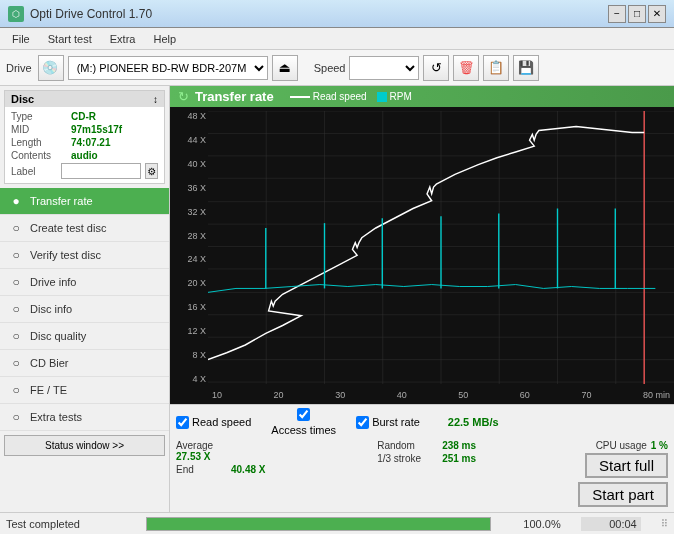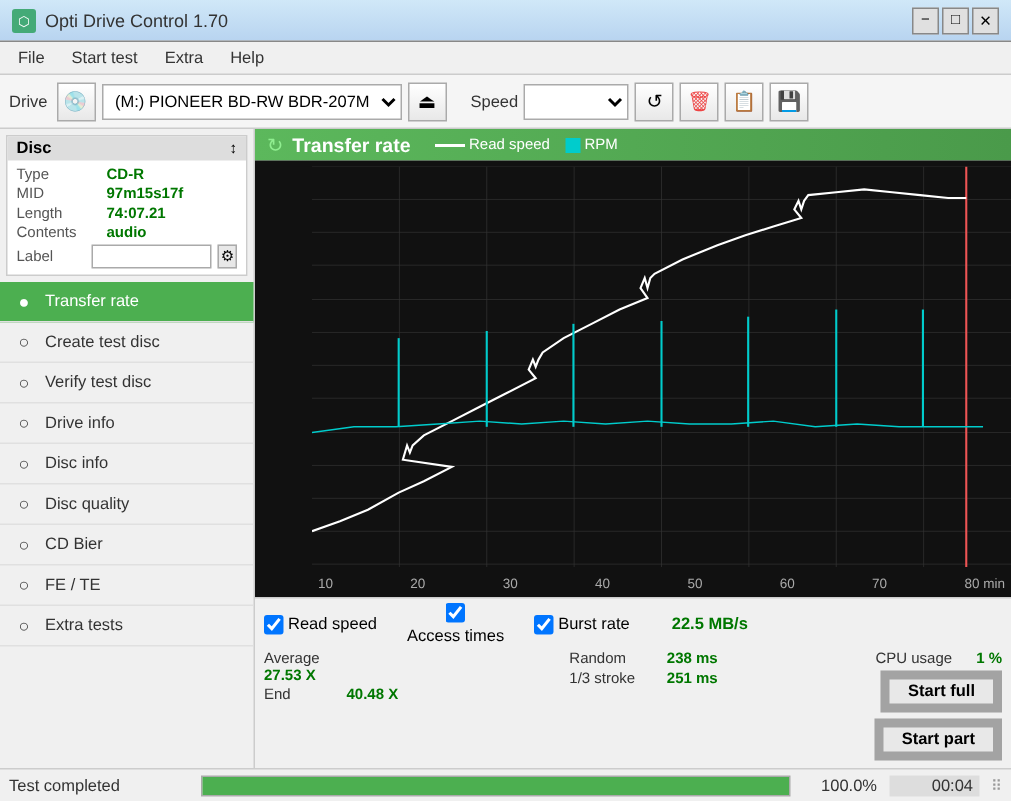--- a/index.html
+++ b/index.html
@@ -61,24 +61,24 @@
     .legend-item { display: flex; align-items: center; gap: 3px; font-size: 10px; }
     .legend-line-white { width: 20px; height: 2px; background: white; }
     .legend-line-cyan { width: 10px; height: 10px; background: #00cccc; }
     .legend-text { color: white; font-size: 10px; }
 
     
     .y-axis { position: absolute; left: 0; top: 4px; bottom: 20px; width: 38px; display: flex; flex-direction: column; justify-content: space-between; align-items: flex-end; padding-right: 2px; }
     .y-label { color: #aaa; font-size: 9px; }
 
     .x-axis { position: absolute; bottom: 0; left: 38px; right: 0; height: 20px; display: flex; justify-content: space-between; align-items: center; padding: 0 4px; }
-    .action-btn { padding: 2px 12px; border: 6px solid #a3a3a3; background: #e8e8e8; cursor: pointer; font-size: 11px; margin-bottom: 2px; font-weight: bold; }
-
-    
-    .statusbar { height: 22px; background: #f0f0f0; border-top: 1px solid #ccc; display: flex; align-items: center; padding: 0 6px; gap: 8px; }
+    .action-btn { padding: 2px 12px; border: 2px solid #a3a3a3; background: #e8e8e8; cursor: pointer; font-size: 15px; margin-bottom: 2px; }
+
+    
+    .statusbar { height: 22px; background: #f0f0f0; border-top: 1px solid #ccc; display: flex; align-items: center; padding: 0 6px; gap: 20px; }
     .status-text { font-size: 11px; color: #333; width: 120px; }
     .progress-bar-container { flex: 1; height: 14px; border: 1px solid #aaa; background: #fff; }
     .progress-bar-fill { height: 100%; background: #4caf50; }
     .progress-pct { font-size: 11px; color: #333; width: 50px; text-align: right; }
     .time-display { font-size: 11px; color: #333; width: 60px; text-align: right; background: #ddd; padding: 1px 4px; }
     .resize-handle { font-size: 10px; color: #999; }
 
     
     svg.chart-svg { position: absolute; left: 38px; right: 0; top: 4px; bottom: 20px; width: calc(100% - 38px); height: calc(100% - 24px); }
   </style>
@@ -184,20 +184,21 @@
       <div class="nav-item">
         <div class="nav-icon">○</div>
         <span>FE / TE</span>
       </div>
       <div class="nav-item">
         <div class="nav-icon">○</div>
         <span>Extra tests</span>
       </div>
     </div>
 
+    <div class="status-btn">Status window &gt;&gt;</div>
   </div>
 
   <div class="content" style="background:#f5f5f5; display: flex; flex-direction: column;">
 
     <div class="chart-header">
       <span class="chart-icon">↻</span>
       <span class="chart-title">Transfer rate</span>
       <div class="legend">
         <div class="legend-item">
           <div class="legend-line-white"></div>
@@ -205,20 +206,34 @@
         </div>
         <div class="legend-item">
           <div class="legend-line-cyan"></div>
           <span class="legend-text">RPM</span>
         </div>
       </div>
     </div>
 
     <div style="flex:1; position:relative; background:#111;">
 
+      <div class="y-axis">
+        <span class="y-label">48 X</span>
+        <span class="y-label">44 X</span>
+        <span class="y-label">40 X</span>
+        <span class="y-label">36 X</span>
+        <span class="y-label">32 X</span>
+        <span class="y-label">28 X</span>
+        <span class="y-label">24 X</span>
+        <span class="y-label">20 X</span>
+        <span class="y-label">16 X</span>
+        <span class="y-label">12 X</span>
+        <span class="y-label">8 X</span>
+        <span class="y-label">4 X</span>
+      </div>
 
       <svg class="chart-svg" viewBox="0 0 500 280" preserveAspectRatio="none" xmlns="http://www.w3.org/2000/svg">
 
         <line x1="0" y1="0" x2="500" y2="0" stroke="#333" stroke-width="0.5"></line>
         <line x1="0" y1="23" x2="500" y2="23" stroke="#333" stroke-width="0.5"></line>
         <line x1="0" y1="46" x2="500" y2="46" stroke="#333" stroke-width="0.5"></line>
         <line x1="0" y1="69" x2="500" y2="69" stroke="#333" stroke-width="0.5"></line>
         <line x1="0" y1="93" x2="500" y2="93" stroke="#333" stroke-width="0.5"></line>
         <line x1="0" y1="116" x2="500" y2="116" stroke="#333" stroke-width="0.5"></line>
         <line x1="0" y1="139" x2="500" y2="139" stroke="#333" stroke-width="0.5"></line>
@@ -309,21 +324,21 @@
             <span style="width:65px;font-size:10px;color:#333;">Random</span>
             <span style="color:#007700;font-size:10px;font-weight:bold;">238 ms</span>
           </div>
           <div style="display:flex;margin-bottom:2px;">
             <span style="width:65px;font-size:10px;color:#333;">1/3 stroke</span>
             <span style="color:#007700;font-size:10px;font-weight:bold;">251 ms</span>
           </div>
         </div>
 
         <div style="display:flex;flex-direction:column;align-items:flex-end;gap:2px;min-width:80px;">
-          <div style="display:flex;align-items:center;gap:16px;">
+          <div style="display:flex;align-items:center;gap:4px;">
             <span style="font-size:10px;color:#333;">CPU usage</span>
             <span style="color:#007700;font-size:10px;font-weight:bold;">1 %</span>
           </div>
           <button class="action-btn">Start full</button>
           <button class="action-btn">Start part</button>
         </div>
       </div>
     </div>
   </div>
 </div>

